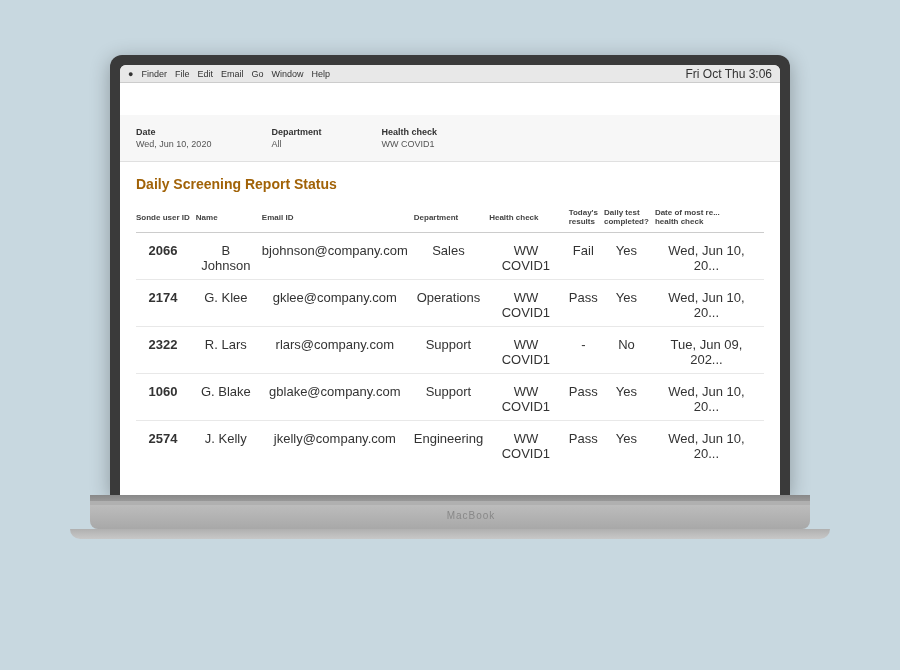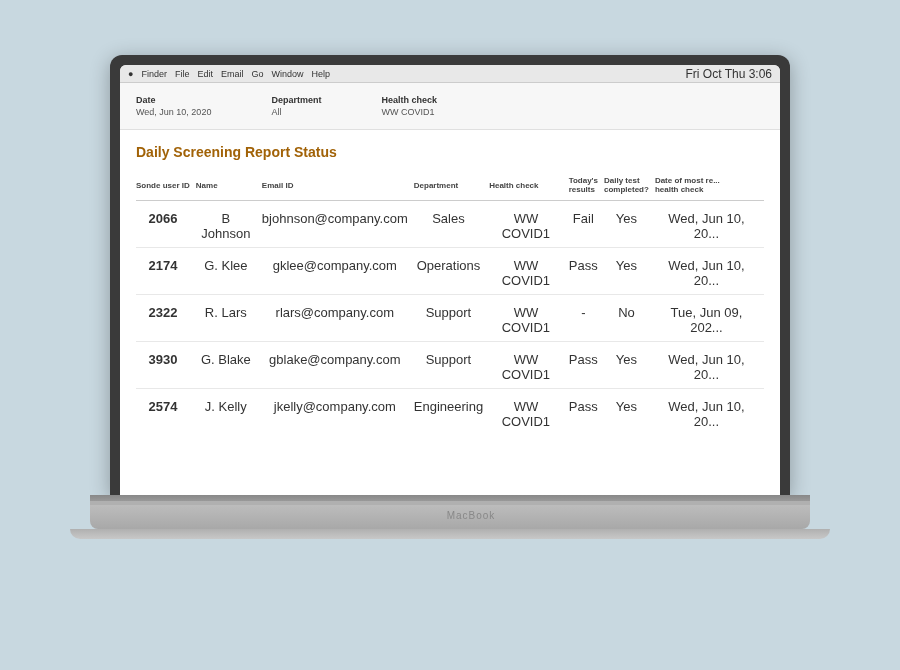--- a/index.html
+++ b/index.html
@@ -83,20 +83,21 @@
       flex-direction: column;
     }
 
     .filter-bar {
       display: flex;
       padding: 12px 16px;
       background: #f7f7f7;
       border-bottom: 1px solid #e0e0e0;
       gap: 60px;
       flex-shrink: 0;
+      margin-top: 32px;
     }
 
     .filter-item {
       display: flex;
       flex-direction: column;
     }
 
     .filter-label {
       font-size: 9px;
       font-weight: 600;
@@ -287,21 +288,21 @@
                     <td>2322</td>
                     <td>R. Lars</td>
                     <td>rlars@company.com</td>
                     <td>Support</td>
                     <td>WW COVID1</td>
                     <td>-</td>
                     <td>No</td>
                     <td>Tue, Jun 09, 202...</td>
                   </tr>
                   <tr>
-                    <td>3930</td>
+                    <td>1060</td>
                     <td>G. Blake</td>
                     <td>gblake@company.com</td>
                     <td>Support</td>
                     <td>WW COVID1</td>
                     <td>Pass</td>
                     <td>Yes</td>
                     <td>Wed, Jun 10, 20...</td>
                   </tr>
                   <tr>
                     <td>2574</td>

